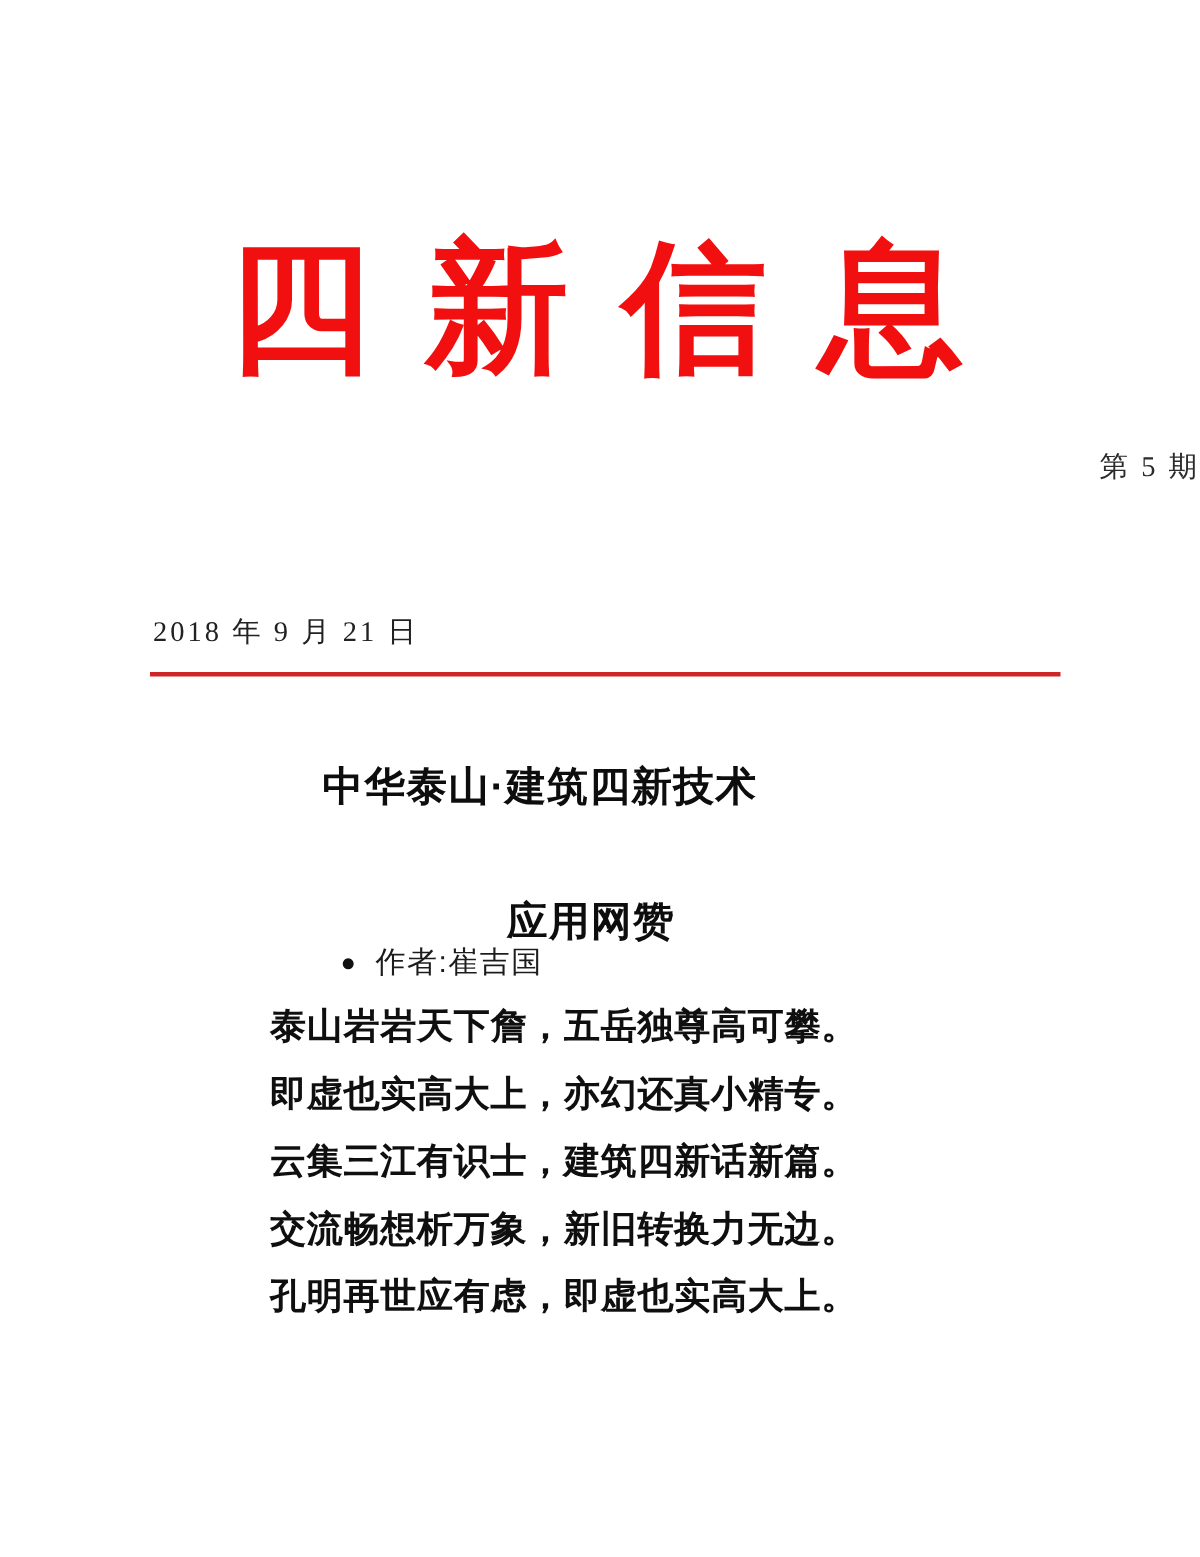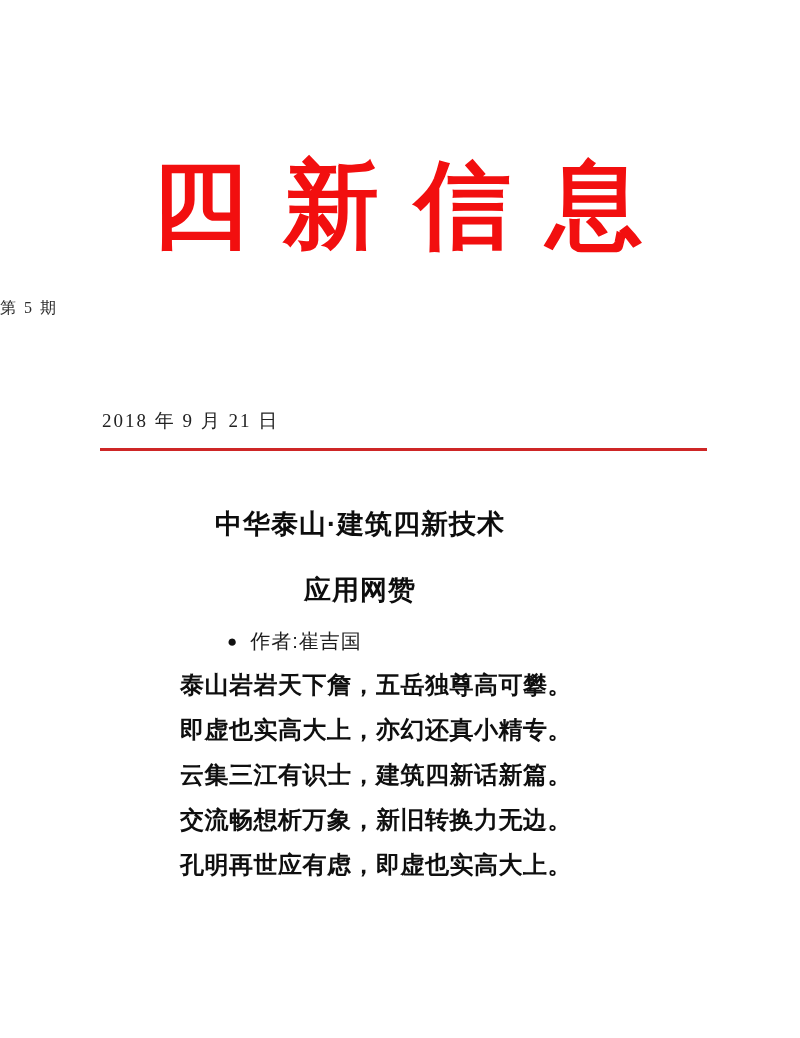--- a/index.html
+++ b/index.html
@@ -8,41 +8,41 @@
     overflow:hidden;font-family:"Liberation Serif", serif;color:#1a1a1a;
   }
   .masthead{
     position:absolute;top:112px;left:0;width:800px;text-align:center;
     font-family:"Liberation Serif", serif;font-weight:bold;
     font-size:96px;line-height:1.12;color:#f20f0f;letter-spacing:0.06em;
     white-space:nowrap;
     margin-top:40px;
   }
   .issue{
-    position:absolute;top:298px;left:0;width:800px;text-align:left;
-    font-size:16px;color:#2b2b2b;letter-spacing:2px;
+    position:absolute;top:298px;left:0;width:800px;text-align:right;
+    font-size:19px;color:#2b2b2b;letter-spacing:2px;
   }
   .pubrow{
     position:absolute;top:408px;left:102px;width:600px;
     display:flex;justify-content:space-between;align-items:baseline;
     font-size:19px;color:#222222;
   }
   .pubrow .site{letter-spacing:1px;}
   .pubrow .date{letter-spacing:2px;}
   .rule{
     position:absolute;top:448px;left:100px;width:607px;height:3px;
     background:#ce2626;
   }
   .art-title{
     position:absolute;left:0;width:720px;text-align:center;
     font-family:"Liberation Sans", sans-serif;font-weight:bold;
     font-size:27px;color:#0d0d0d;letter-spacing:1px;
   }
   .art-title.line1{top:506px;}
-  .art-title.line2{top:572px;}
+  .art-title.line2{top:596px;padding-left:34px;}
   .author{
     position:absolute;top:628px;left:227px;
     font-family:"Liberation Sans", sans-serif;font-size:20px;color:#1c1c1c;
     display:flex;align-items:center;letter-spacing:1px;
   }
   .author .bullet{
     font-size:17px;margin-right:12px;color:#111111;line-height:1;
   }
   .poem{
     position:absolute;top:663px;left:0;width:752px;text-align:center;

